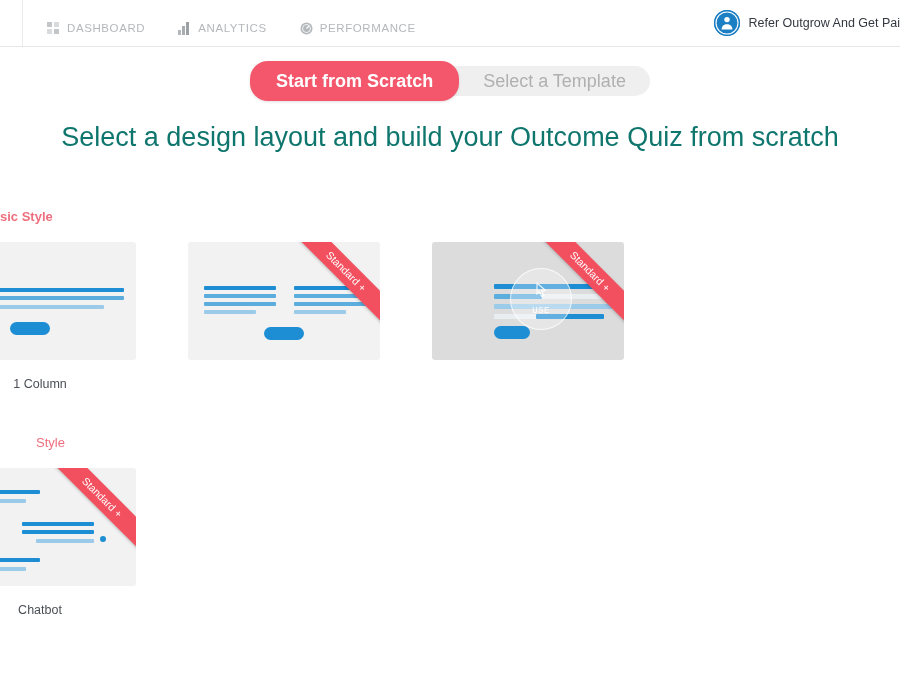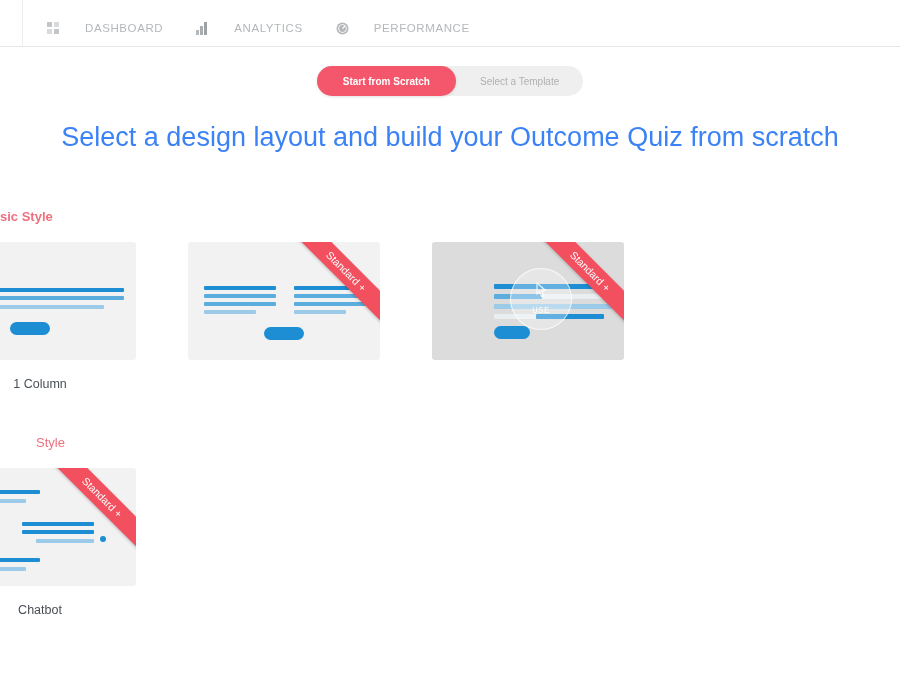--- a/index.html
+++ b/index.html
@@ -25,21 +25,21 @@
     display: flex;
     align-items: center;
     height: 100%;
     padding-left: 24px;
     border-left: 1px solid #ececec;
     margin-left: 22px;
   }
   .nav-item {
     display: flex;
     align-items: center;
-    gap: 25px;
+    gap: 7px;
     margin-right: 33px;
     cursor: pointer;
     margin-top: 10px;
   }
   .nav-label {
     font-size: 11.5px;
     letter-spacing: 0.6px;
     color: #b4b8bb;
     font-family: "Liberation Sans", sans-serif;
   }
@@ -78,22 +78,22 @@
   }
   .toggle {
     display: flex;
     align-items: center;
     background: #efefef;
     border-radius: 18px;
     height: 30px;
     position: relative;
   }
   .toggle-btn {
-    font-size: 10px;
-    height: 30px;
+    font-size: 18px;
+    height: 40px;
     display: flex;
     align-items: center;
     justify-content: center;
     border-radius: 18px;
     cursor: pointer;
     font-family: "Liberation Sans", sans-serif;
   }
   .toggle-btn.active {
     background: #f4566b;
     color: #ffffff;
@@ -103,21 +103,21 @@
   }
   .toggle-btn.inactive {
     color: #b0b0b0;
     padding: 0 24px;
   }
 
   
   .page-title {
     text-align: center;
     font-size: 27px;
-    color: #3b82f6;
+    color: #0f766e;
     margin-top: 26px;
     font-weight: normal;
     font-family: "Liberation Sans", sans-serif;
   }
 
   
   .content {
     position: relative;
     margin-left: -82px;   
   }
@@ -308,20 +308,31 @@
           <circle cx="6.5" cy="6.5" r="4.3" fill="#ffffff"></circle>
           <circle cx="6.5" cy="6.5" r="3.4" fill="#b4b8bb"></circle>
           <path d="M6.5 6.5 L9 4" stroke="#ffffff" stroke-width="1.1" fill="none"></path>
         </svg>
       </span>
       <span class="nav-label">PERFORMANCE</span>
     </div>
 
   </div>
 
+  <div class="nav-right">
+    <span class="avatar">
+      <svg width="26" height="26" viewBox="0 0 26 26">
+        <circle cx="13" cy="13" r="13" fill="#1c7fc4"></circle>
+        <circle cx="13" cy="13" r="11" fill="none" stroke="#ffffff" stroke-width="1.1"></circle>
+        <circle cx="13" cy="9.6" r="2.7" fill="#ffffff"></circle>
+        <path d="M7.6 19.4c0-3.3 2.5-5.2 5.4-5.2s5.4 1.9 5.4 5.2z" fill="#ffffff"></path>
+      </svg>
+    </span>
+    <span class="refer-text">Refer Outgrow And Get Pai</span>
+  </div>
 
 </div>
 
 <div class="toggle-wrap">
   <div class="toggle">
     <div class="toggle-btn active">Start from Scratch</div>
     <div class="toggle-btn inactive">Select a Template</div>
   </div>
 </div>
 

